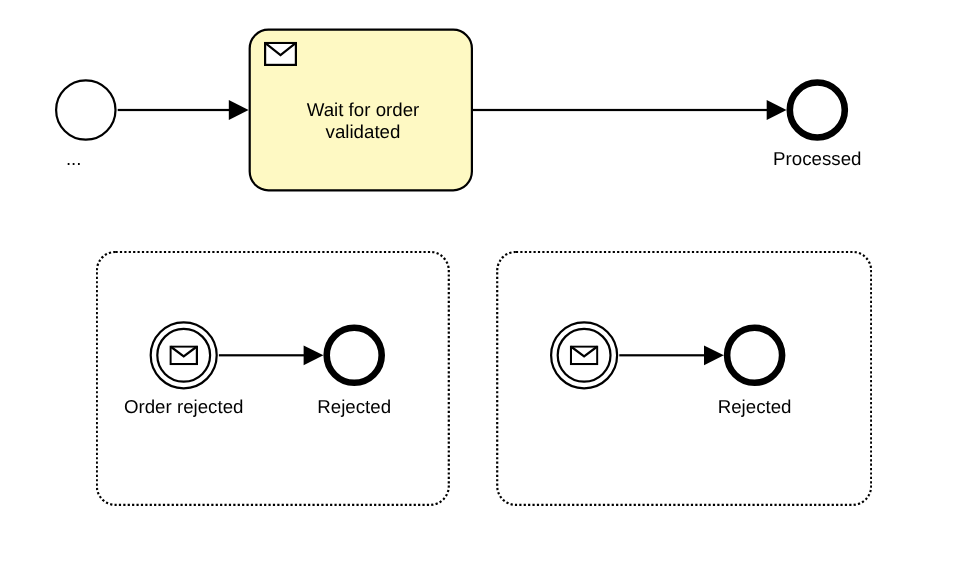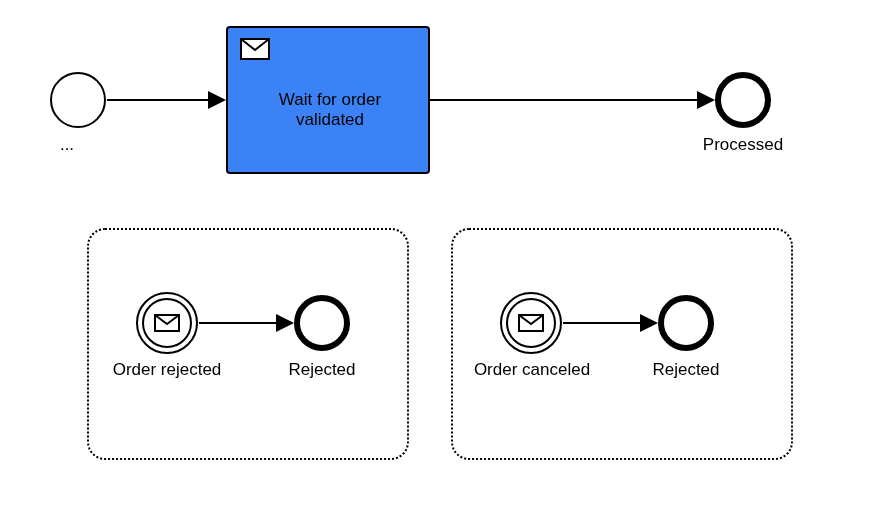--- a/index.html
+++ b/index.html
@@ -56,22 +56,22 @@
     border-radius: 50%;
     box-sizing: border-box;
     display: flex;
     align-items: center;
     justify-content: center;
   }
 
   
   .task {
     border: 2px solid #000;
-    border-radius: 4px;
-    background: #3b82f6;
+    border-radius: 18px;
+    background: #fef9c3;
     box-sizing: border-box;
   }
   .task-marker {
     position: absolute;
     top: 10px; left: 12px;
   }
 
   
   .event-subprocess {
     border: 2px dotted #000;
@@ -144,21 +144,20 @@
   <div class="abs event-subprocess" style="left:451px; top:228px; width:342px; height:232px;">
 
     <div class="abs msg-event" style="left:47px; top:62px;">
       <div class="inner-ring">
         <svg class="env-svg" width="26" height="18" viewBox="0 0 26 18">
           <rect x="1" y="1" width="24" height="16" fill="#fff" stroke="#000" stroke-width="2"></rect>
           <polyline points="1,1 13,10 25,1" fill="none" stroke="#000" stroke-width="2"></polyline>
         </svg>
       </div>
     </div>
-    <div class="abs label" style="left:14px; top:130px; width:130px;">Order canceled</div>
 
     <div class="abs connector" style="left:110px; top:92px; width:80px;"></div>
     <div class="abs arrowhead" style="left:187px; top:84px;"></div>
 
     <div class="abs end-event" style="left:205px; top:65px;"></div>
     <div class="abs label" style="left:183px; top:130px; width:100px;">Rejected</div>
   </div>
 
 </div>
 

